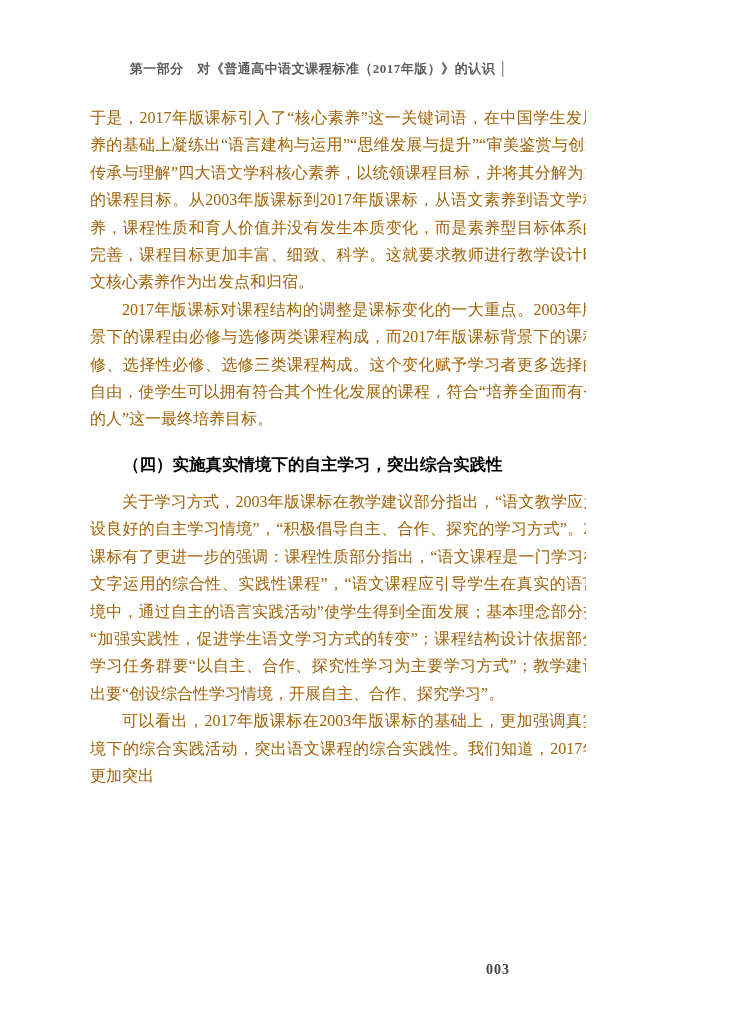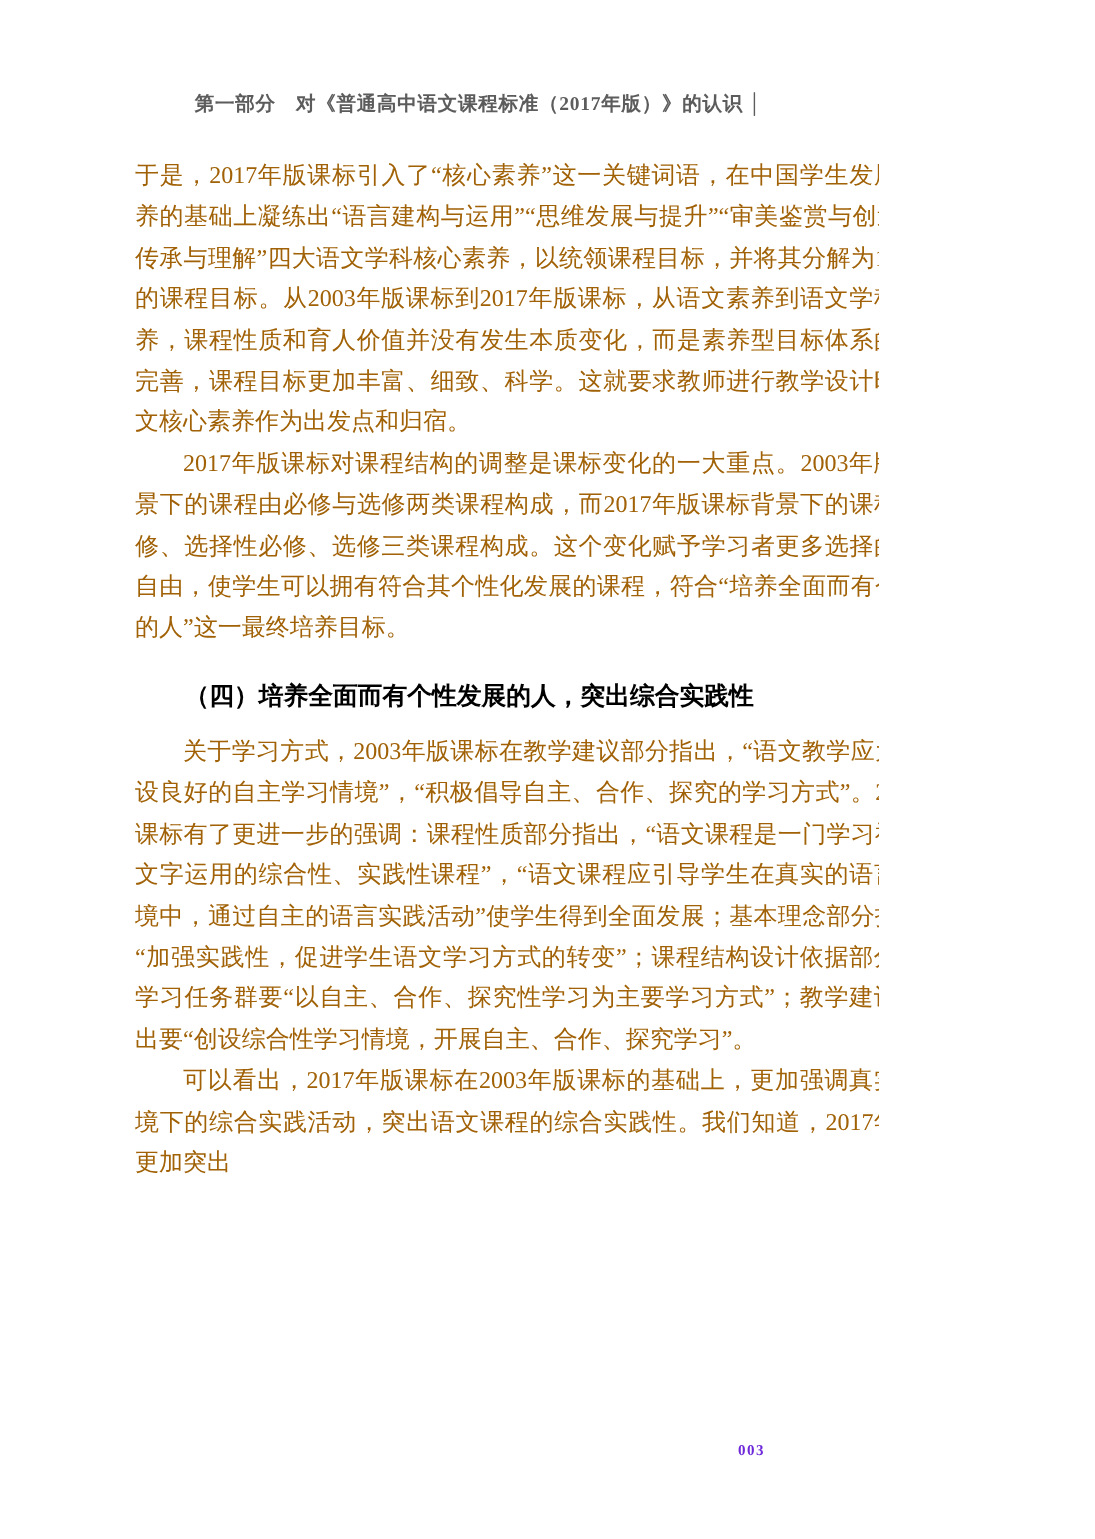--- a/index.html
+++ b/index.html
@@ -59,43 +59,43 @@
     font-weight: bold;
     color: #000000;
     text-indent: 2em;
     font-family: "Liberation Sans", "DejaVu Sans", sans-serif;
   }
   
   .folio {
     position: absolute;
     top: 962px;
     right: 76px;
-    font-size: 10px;
+    font-size: 14px;
     font-weight: bold;
-    color: #6d28d9;
+    color: #404040;
     letter-spacing: 1px;
   }
 </style>
 </head>
 <body>
 
 <div class="page">
 
   <div class="running-head">
     <span>第一部分　对《普通高中语文课程标准（2017年版）》的认识</span><span class="divider-bar">│</span>
   </div>
 
   <div class="content">
     <p class="body-para">于是，2017年版课标引入了“核心素养”这一关键词语，在中国学生发展核心素养的基础上凝练出“语言建构与运用”“思维发展与提升”“审美鉴赏与创造”“文化传承与理解”四大语文学科核心素养，以统领课程目标，并将其分解为12条具体的课程目标。从2003年版课标到2017年版课标，从语文素养到语文学科核心素养，课程性质和育人价值并没有发生本质变化，而是素养型目标体系的进一步完善，课程目标更加丰富、细致、科学。这就要求教师进行教学设计时要将语文核心素养作为出发点和归宿。</p>
 
 
     <p class="body-para indent">2017年版课标对课程结构的调整是课标变化的一大重点。2003年版课标背景下的课程由必修与选修两类课程构成，而2017年版课标背景下的课程则由必修、选择性必修、选修三类课程构成。这个变化赋予学习者更多选择的空间和自由，使学生可以拥有符合其个性化发展的课程，符合“培养全面而有个性发展的人”这一最终培养目标。</p>
 
 
-    <h2 class="section-heading">（四）培养全面而有个性发展的人，突出综合实践性</h2>
+    <h2 class="section-heading">（四）实施真实情境下的自主学习，突出综合实践性</h2>
 
     <p class="body-para indent">关于学习方式，2003年版课标在教学建议部分指出，“语文教学应为学生创设良好的自主学习情境”，“积极倡导自主、合作、探究的学习方式”。2017年版课标有了更进一步的强调：课程性质部分指出，“语文课程是一门学习祖国语言文字运用的综合性、实践性课程”，“语文课程应引导学生在真实的语言运用情境中，通过自主的语言实践活动”使学生得到全面发展；基本理念部分指出，要“加强实践性，促进学生语文学习方式的转变”；课程结构设计依据部分则强调学习任务群要“以自主、合作、探究性学习为主要学习方式”；教学建议部分指出要“创设综合性学习情境，开展自主、合作、探究学习”。</p>
 
     <p class="body-para indent">可以看出，2017年版课标在2003年版课标的基础上，更加强调真实语言情境下的综合实践活动，突出语文课程的综合实践性。我们知道，2017年版课标更加突出</p>
   </div>
 
   <div class="folio">003</div>
 
 </div>
 

